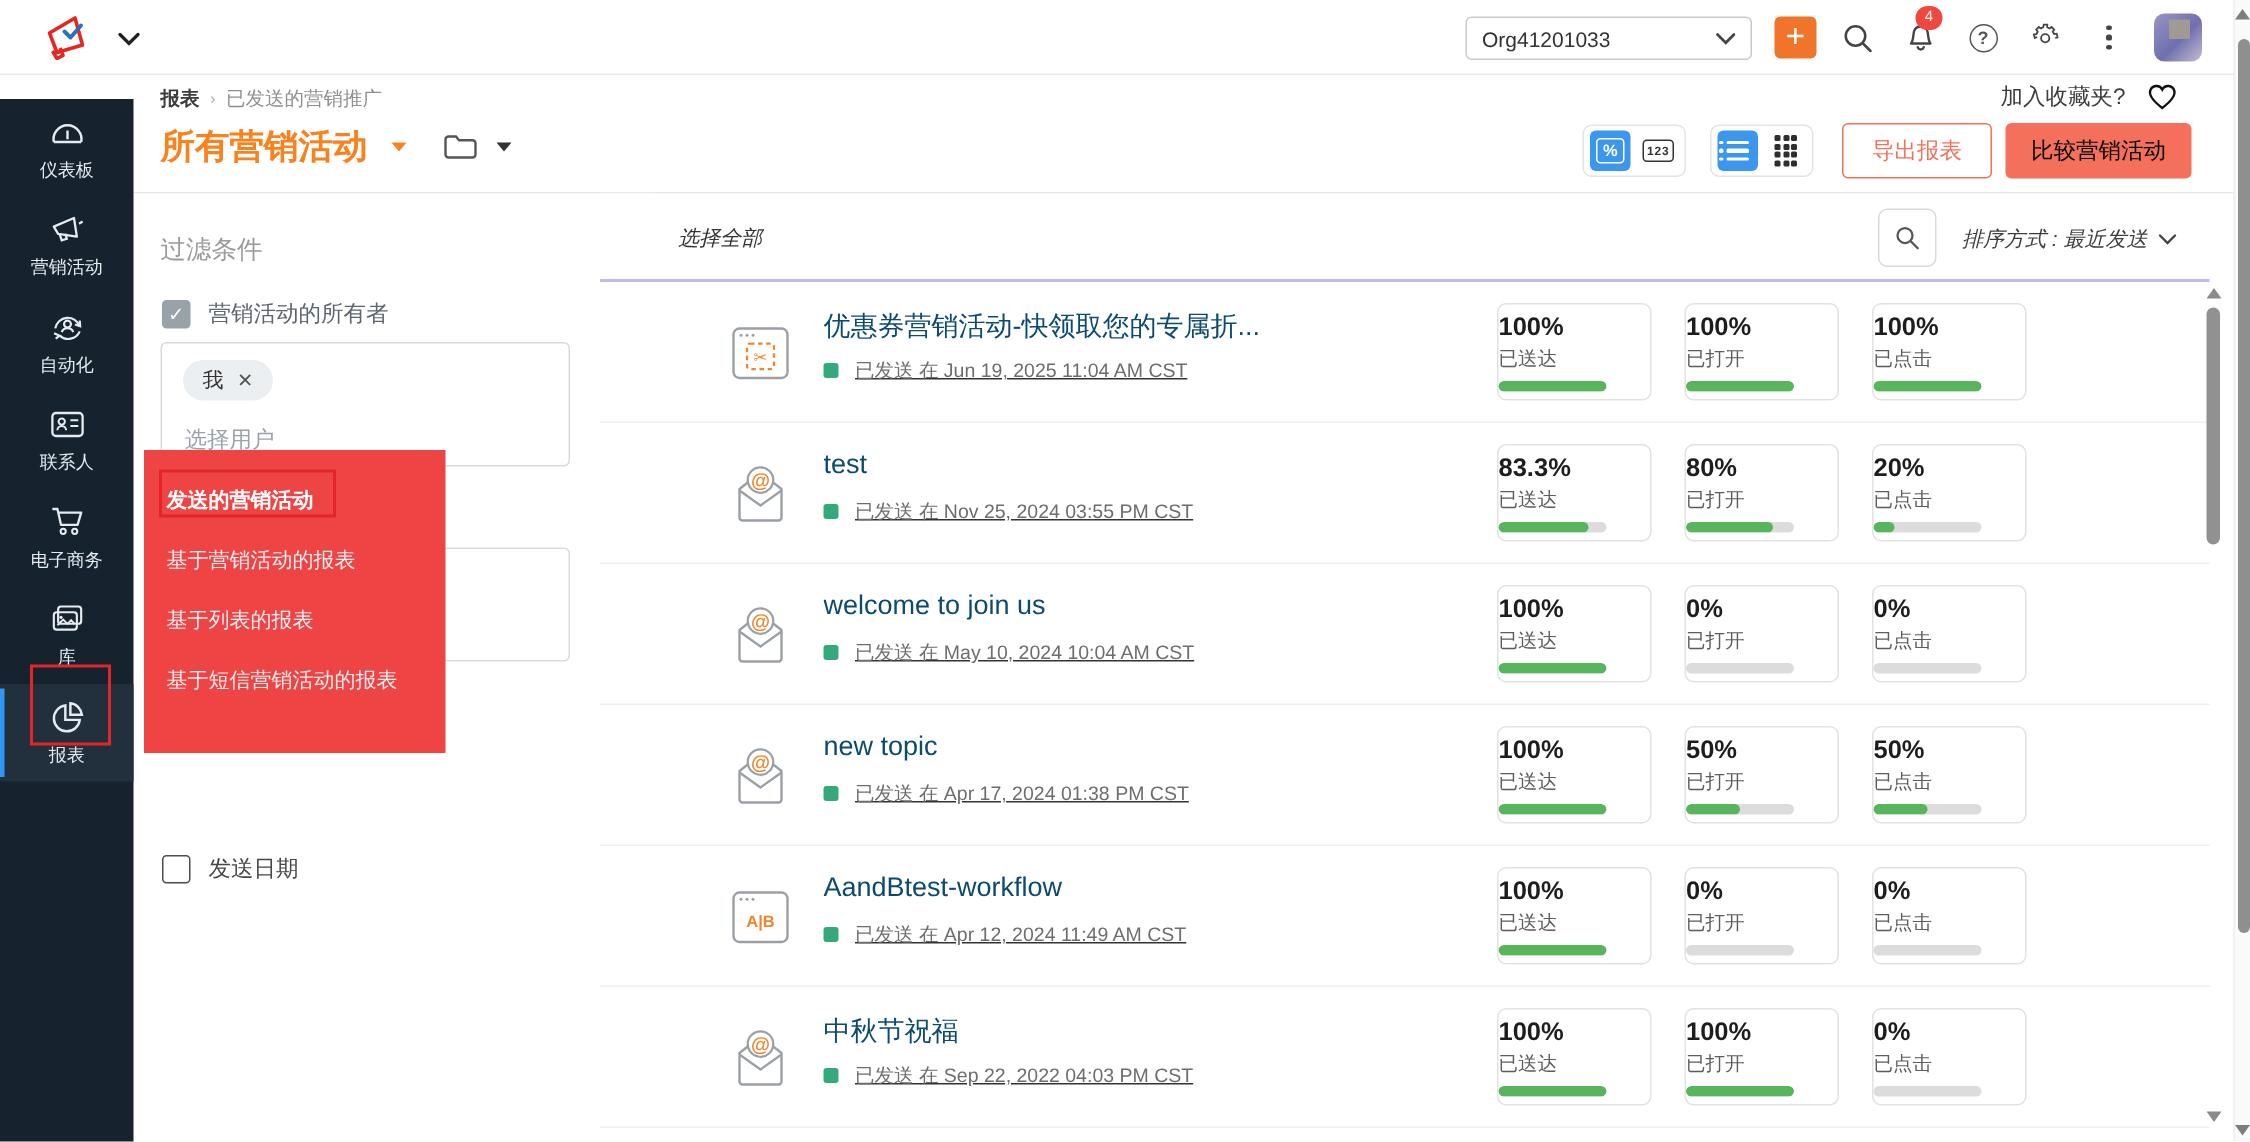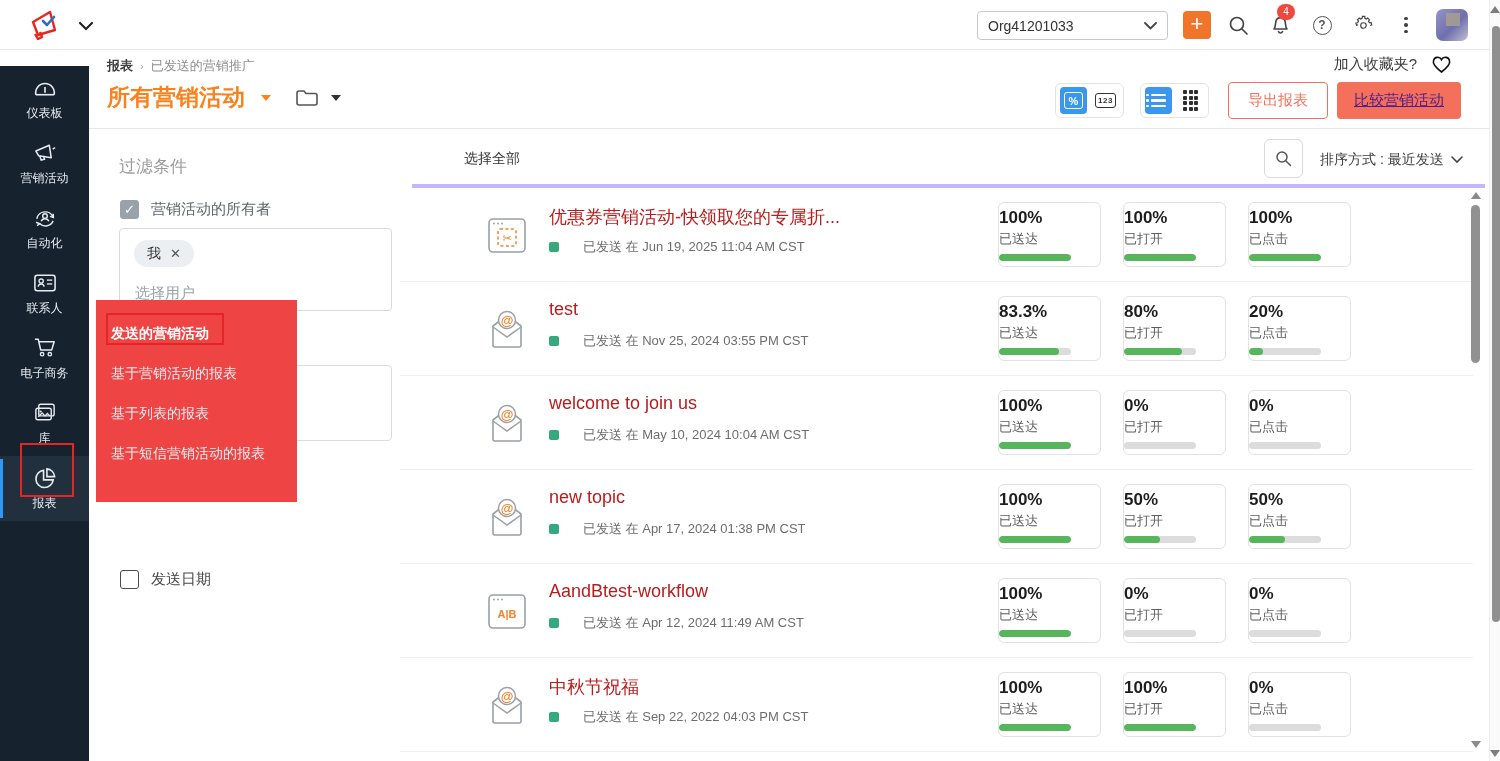--- a/index.html
+++ b/index.html
@@ -46,24 +46,24 @@
   .tg-cell.on { background:#3b97ed; color:#fff; }
   .pct-box { border:1.5px solid currentColor; border-radius:3px; font-size:11px; font-weight:700; width:19px; height:17px; display:flex; align-items:center; justify-content:center; }
   .num-box { border:1.5px solid #333; border-radius:3px; font-size:8px; font-weight:700; color:#333; width:21px; height:15px; display:flex; align-items:center; justify-content:center; letter-spacing:.5px; }
   .list-glyph { display:flex; flex-direction:column; gap:3px; }
   .list-glyph i { display:block; width:15px; height:2.5px; background:#fff; border-radius:1px; position:relative; }
   .list-glyph i::before { content:""; position:absolute; left:-5px; top:0; width:2.5px; height:2.5px; background:#fff; border-radius:50%; }
   .grid-glyph { display:grid; grid-template-columns:repeat(3,4px); grid-template-rows:repeat(4,4px); gap:1.5px; }
   .grid-glyph i { background:#2e2e2e; border-radius:1px; }
 
   .btn-outline { position:absolute; top:32px; height:37px; border:1px solid #f4705a; color:#f4705a; background:#fff; border-radius:4px; font-size:15px; padding:0 19px; display:flex; align-items:center; cursor:pointer; }
-  .btn-solid { position:absolute; top:32px; height:37px; background:#f4705a; color:#4c1d95; border:none; border-radius:4px; font-size:15px; padding:0 17px; display:flex; align-items:center; cursor:pointer;text-decoration:underline; }
-
-  
-  .filter-panel { position:absolute; left:12px; top:79px; width:345px; height:632px; border-right:1px solid #e8e8e8; background:#fff; }
+  .btn-solid { position:absolute; top:32px; height:37px; background:#f4705a; color:#000000; border:none; border-radius:4px; font-size:15px; padding:0 17px; display:flex; align-items:center; cursor:pointer; }
+
+  
+  .filter-panel { position:absolute; left:0; top:79px; width:345px; height:632px; border-right:1px solid #e8e8e8; background:#fff; }
   .filter-heading { position:absolute; left:18px; top:26px; font-size:17px; color:#9b9b9b; }
   .chk-row { position:absolute; left:19px; display:flex; align-items:center; gap:12px; cursor:pointer; }
   .chk { width:19px; height:19px; border-radius:3px; flex:0 0 auto; }
   .chk.checked { background:#99a1a9; border:1px solid #99a1a9; color:#fff; font-size:13px; line-height:18px; text-align:center; font-weight:700; }
   .chk.un { background:#fff; border:1.7px solid #4c4c4c; }
   .chk-label { font-size:15px; color:#5d666e; }
   .owner-box { position:absolute; left:18px; top:99px; width:273px; height:83px; border:1px solid #d9d9d9; border-radius:4px; background:#fff; }
   .tag-pill { position:absolute; left:14px; top:11px; height:27px; background:#eceff1; border-radius:15px; display:flex; align-items:center; gap:9px; padding:0 13px; font-size:14px; color:#333; }
   .tag-x { color:#555; font-size:13px; cursor:pointer; }
   .user-ph { position:absolute; left:15px; top:55px; font-size:15px; color:#9aa3ab; }
@@ -72,30 +72,30 @@
   
   .popup-menu { position:absolute; left:96px; top:300px; width:201px; height:202px; background:#ef4444; z-index:40; padding:14px 0; }
   .popup-item { padding:11px 15px; font-size:14px; color:#e8edf2; cursor:pointer; }
   .popup-item.first { font-weight:700; color:#fff; }
 
   
   .anno { position:absolute; border:2px solid #e42527; z-index:50; pointer-events:none; }
 
   
   .list-panel { position:absolute; left:311px; top:79px; width:1100px; height:632px; background:#fff; }
-  .list-header { position:absolute; left:12px; top:0; width:1073px; height:59px; border-bottom:4px solid #c4b5fd; }
+  .list-header { position:absolute; left:0; top:0; width:1073px; height:59px; border-bottom:2px solid #c4b5fd;font-style:italic; }
   .select-all { position:absolute; left:52px; top:21px; font-size:14px; color:#333; cursor:pointer; }
   .search-btn { position:absolute; left:852px; top:10px; width:39px; height:39px; border:1px solid #d9d9d9; border-radius:6px; background:#fff; display:flex; align-items:center; justify-content:center; cursor:pointer; }
   .sort-wrap { position:absolute; left:908px; top:22px; font-size:14px; color:#3e3e3e; display:flex; align-items:center; gap:7px; cursor:pointer; }
 
   .rows { position:absolute; left:0; top:59px; width:1073px; }
   .c-row { position:relative; height:94px; border-bottom:1px solid #efefef; }
   .row-icon { position:absolute; left:84px; top:24px; width:46px; height:46px; }
-  .row-title { position:absolute; left:149px; top:17px; font-size:18px; font-weight:500; color:#b91c1c; max-width:430px; white-space:nowrap; overflow:hidden; }
-  .row-sent { position:absolute; left:149px; top:50px; display:flex; align-items:center; gap:24px; }
+  .row-title { position:absolute; left:149px; top:17px; font-size:18px; font-weight:500; color:#0c4a6e; max-width:430px; white-space:nowrap; overflow:hidden; }
+  .row-sent { position:absolute; left:149px; top:50px; display:flex; align-items:center; gap:11px;text-decoration:underline; }
   .sent-dot { width:10px; height:10px; border-radius:2px; background:#34a97c; }
   .sent-text { font-size:13px; color:#6d6d6d; }
   .stat-card { position:absolute; top:14px; width:103px; height:65px; border:1px solid #e2e2e2; border-radius:6px; background:#fff; display:flex; flex-direction:column; align-items:flex-start; justify-content:center; gap:2px; }
   .stat-pct { font-size:17px; font-weight:700; color:#1d1d1d; }
   .stat-lbl { font-size:13px; color:#5d5d5d; }
   .bar-track { width:72px; height:7px; border-radius:4px; background:#dcdcdc; margin-top:4px; overflow:hidden; }
   .bar-fill { height:100%; border-radius:4px; background:#57b65b; }
   .card-1 { left:598px; } .card-2 { left:723px; } .card-3 { left:848px; }
 
   

